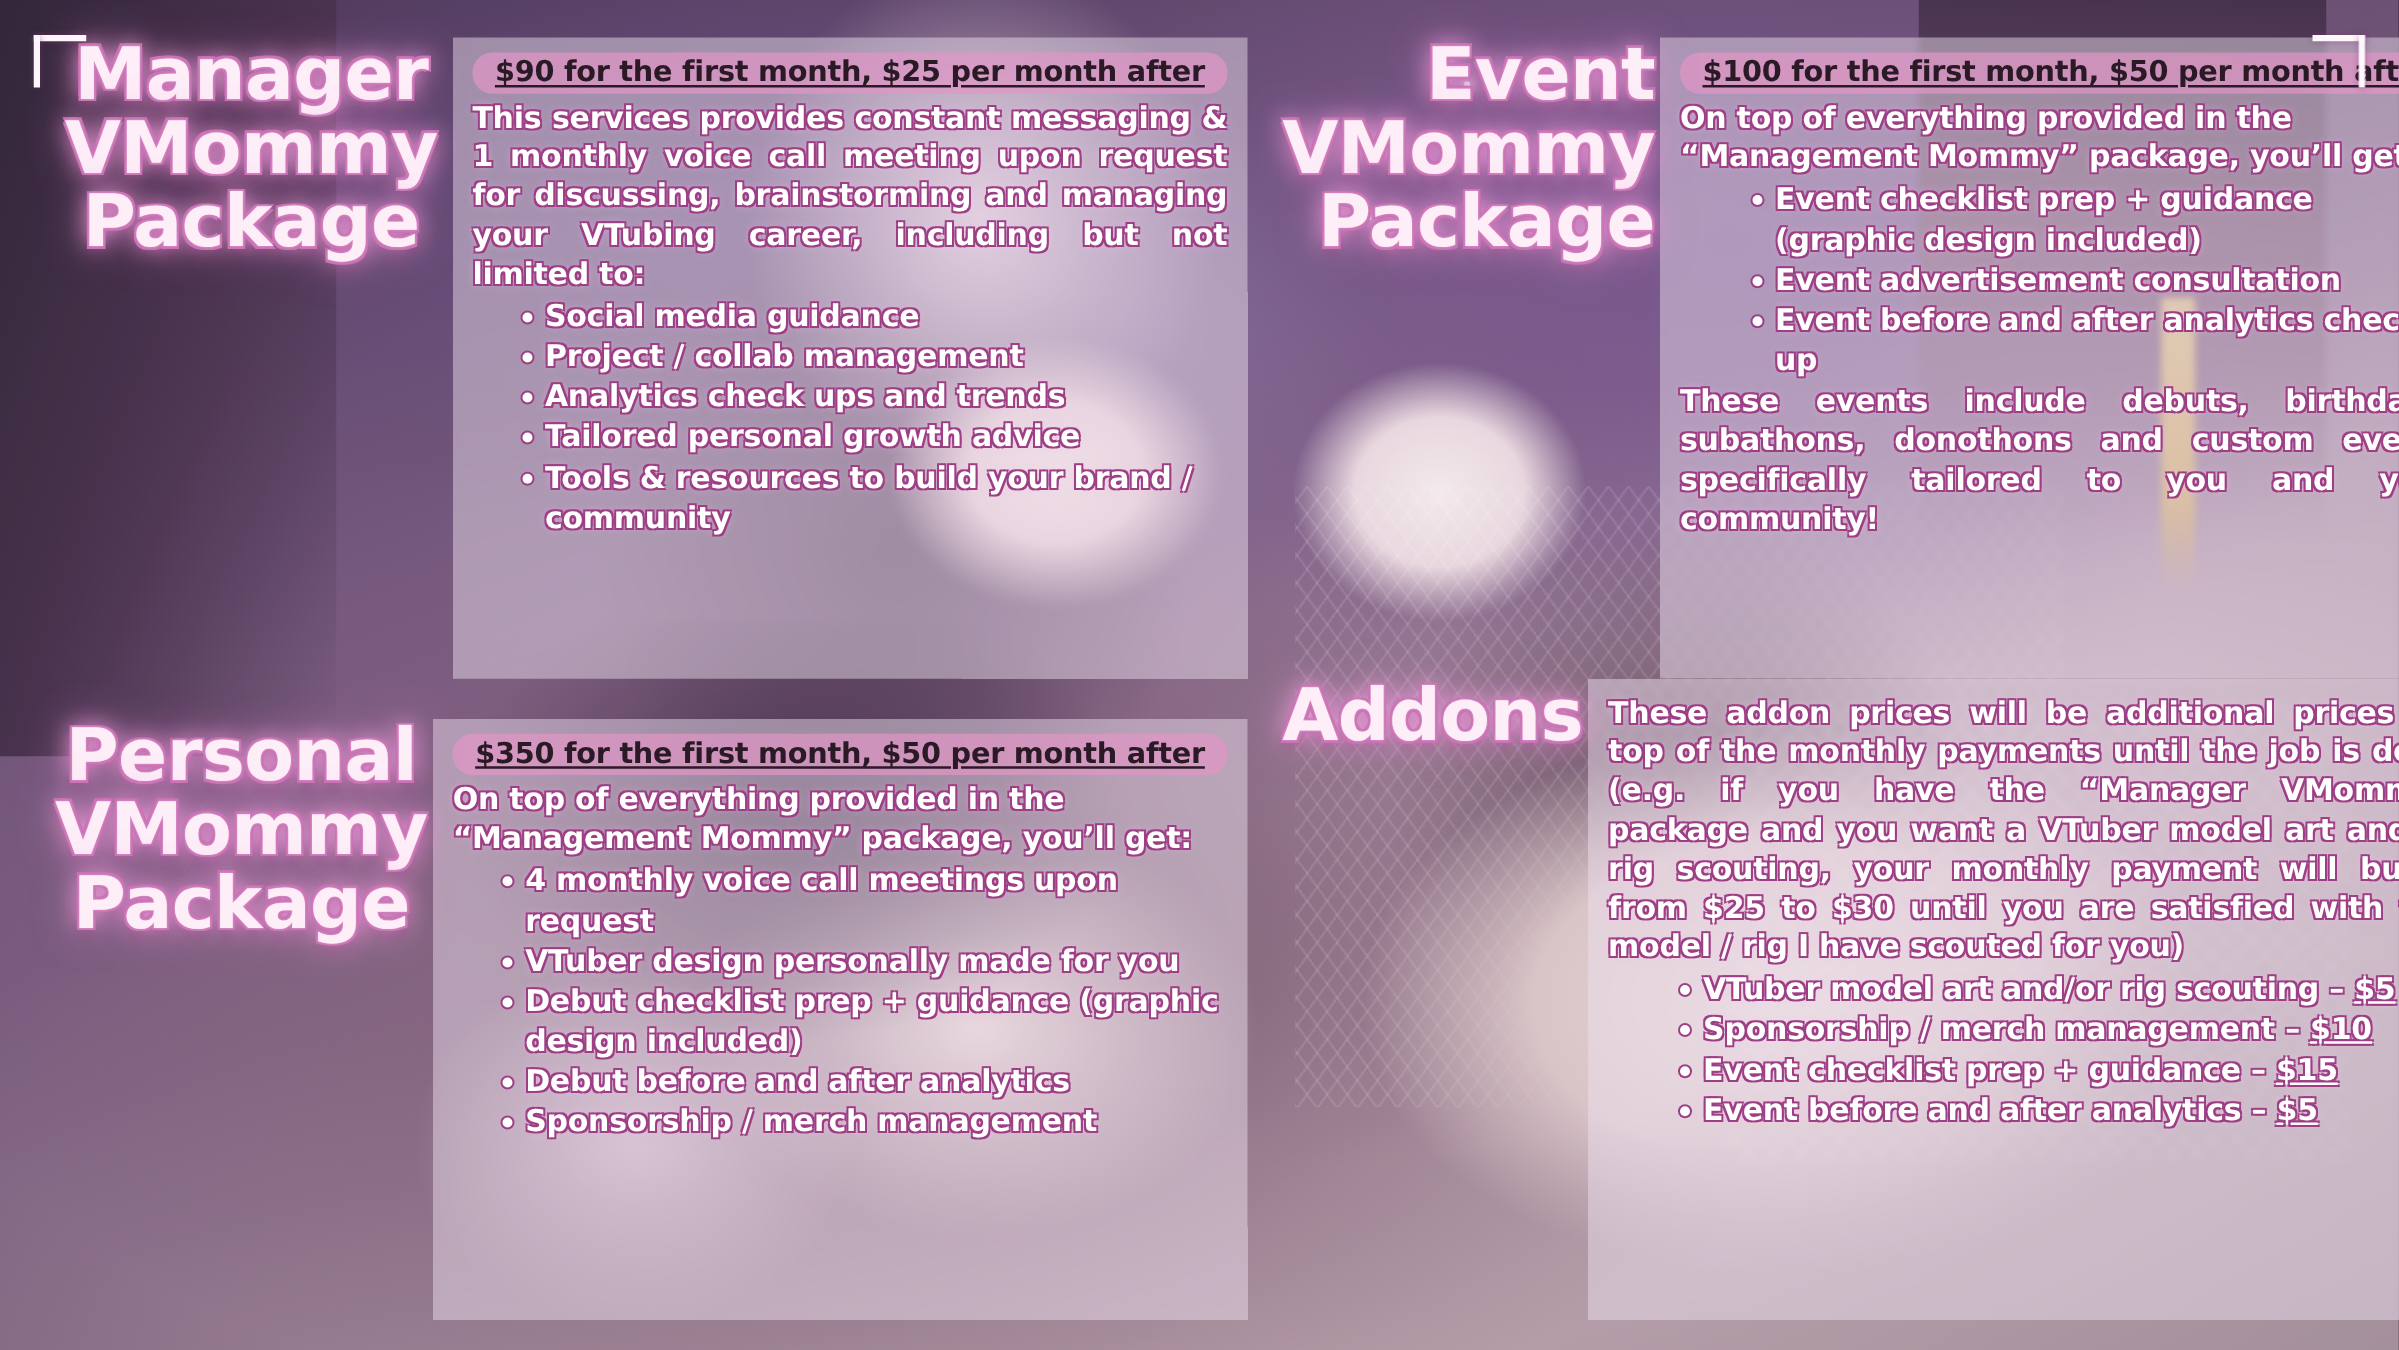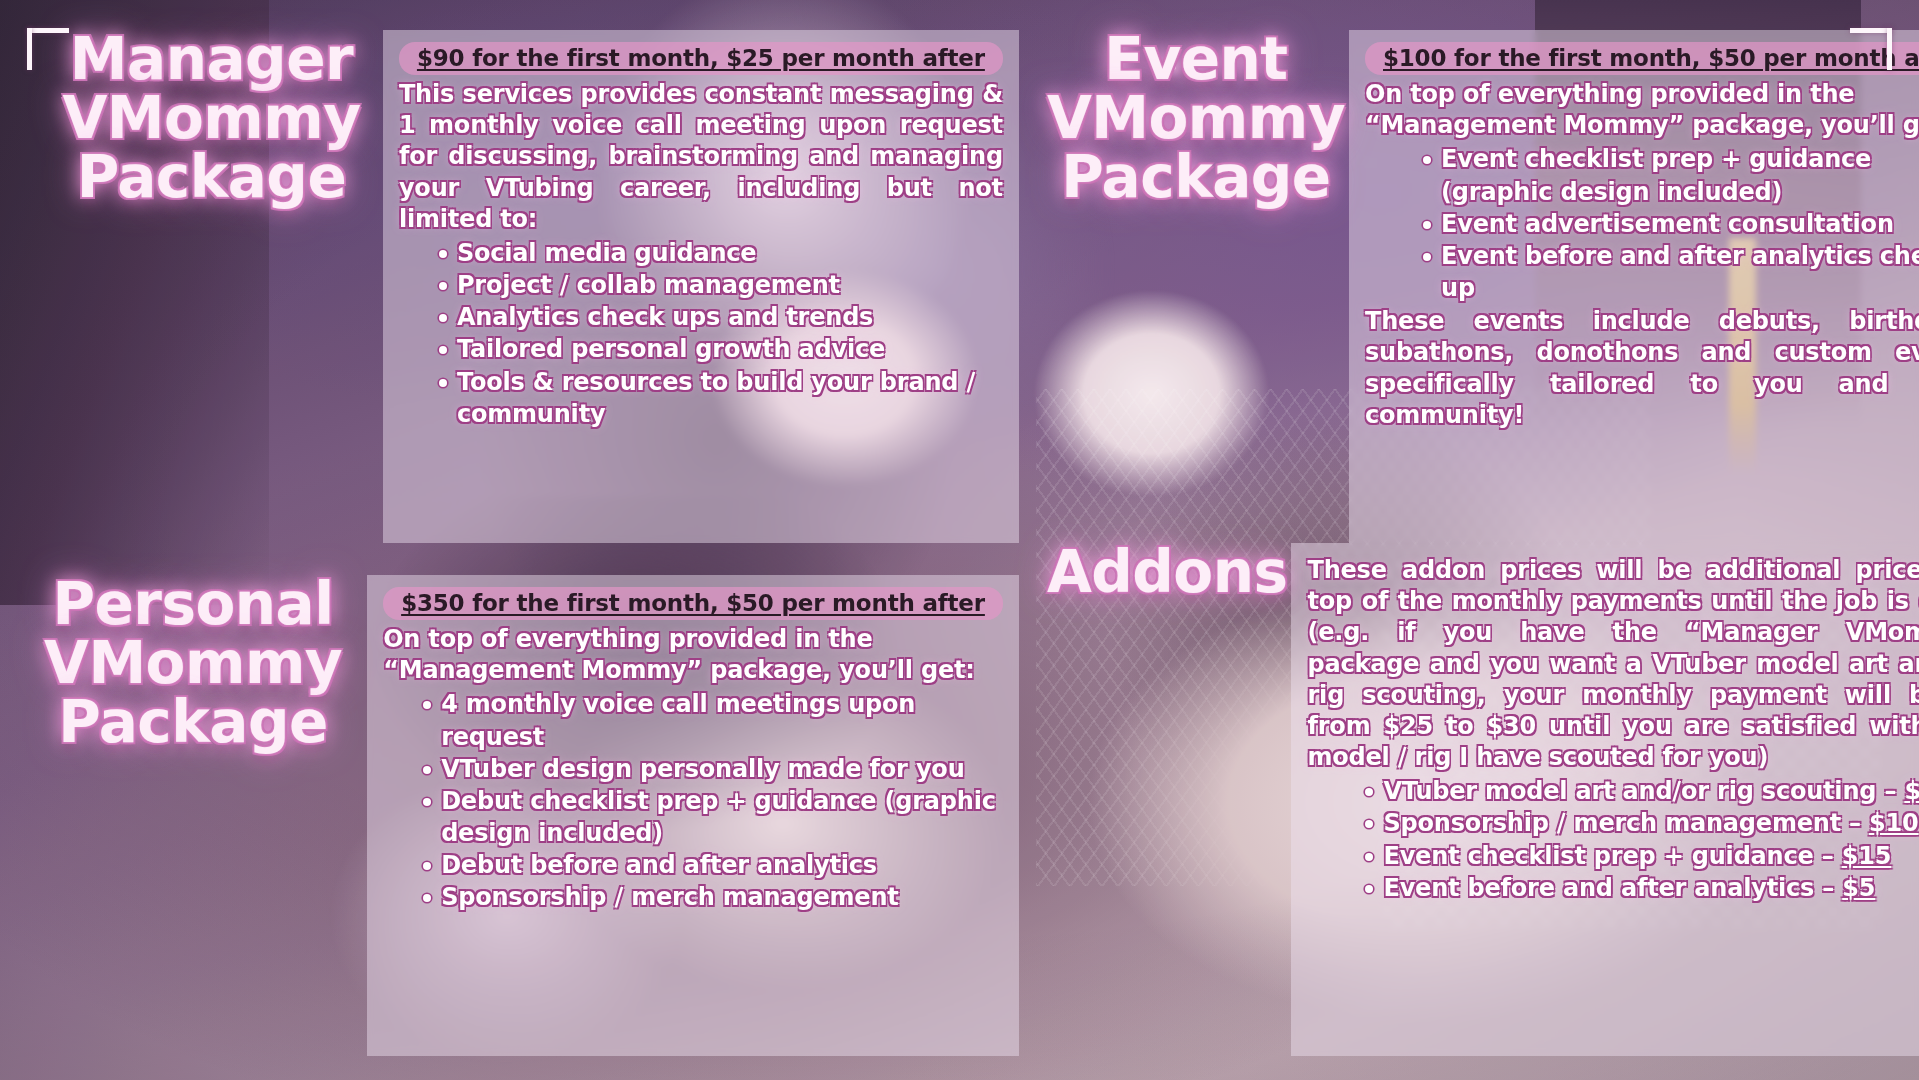--- a/index.html
+++ b/index.html
@@ -103,21 +103,21 @@
     display:grid;
     grid-template-columns:1fr 1fr;
     grid-template-rows:1fr 1fr;
     width:1919px; height:1080px;
     padding:30px 28px 24px 28px;
     gap:0px 18px;
   }
   .panel{ position:relative; display:flex; flex-direction:row; }
   .panel.p1{ padding-left:12px; }
   .panel.p2{ padding-left:6px; }
-  .panel.p3{ padding-left:12px; padding-top:32px;gap:21px; }
+  .panel.p3{ padding-left:12px; padding-top:32px; }
   .panel.p4{ padding-left:6px; }
 
   
   .ptitle{
     font-family:"DejaVu Sans", sans-serif;
     font-weight:bold;
     font-size:58px;
     line-height:1.02;
     letter-spacing:-0.5px;
     color:#fdeef8;
@@ -128,21 +128,21 @@
       2px 2px 0 #c972b4,
       -2px 2px 0 #c972b4,
       2px -2px 0 #c972b4,
       -2px -2px 0 #c972b4,
       0 0 18px rgba(255,170,235,.95),
       0 0 34px rgba(236,140,214,.75),
       0 5px 10px rgba(70,20,60,.5);
     position:relative; z-index:3;
   }
   .p1 .ptitle, .p3 .ptitle{ text-align:center; }
-  .p2 .ptitle, .p4 .ptitle{ text-align:center; }
+  .p2 .ptitle, .p4 .ptitle{ text-align:right; }
 
   
   .card{
     flex:1;
     background:rgba(236,223,238,.48);
     backdrop-filter:blur(3px);
     padding:12px 16px 14px 16px;
     display:flex; flex-direction:column;
     position:relative;
   }

